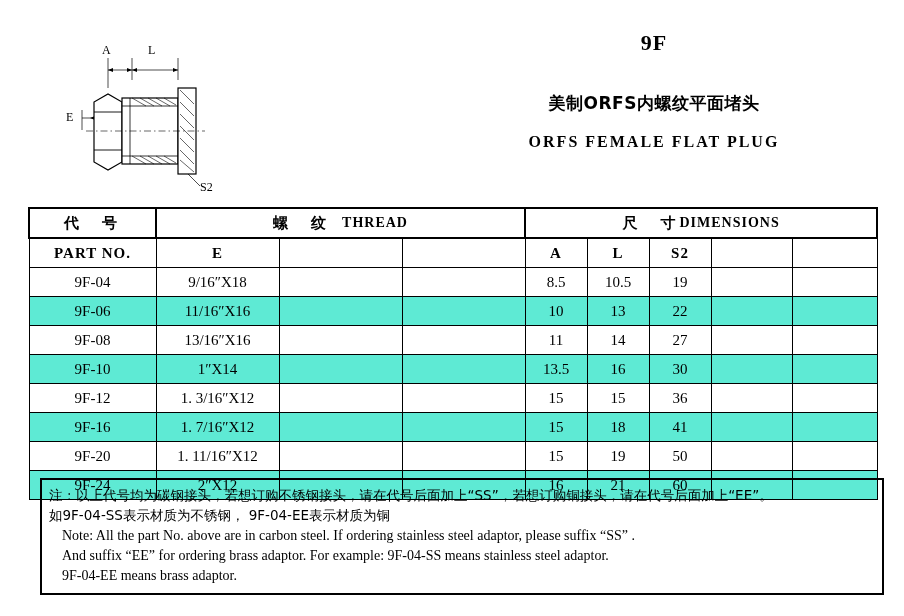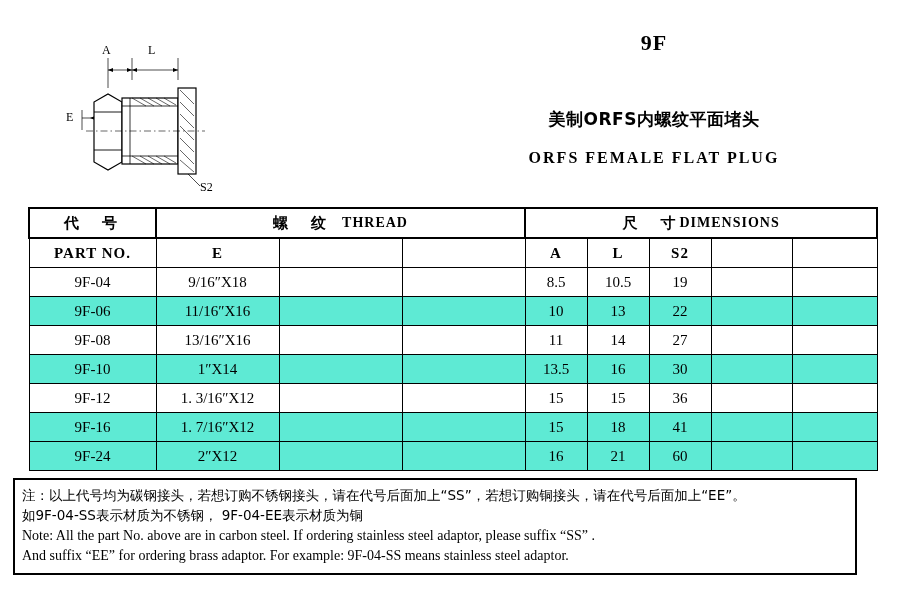--- a/index.html
+++ b/index.html
@@ -33,21 +33,21 @@
     right: 30px;
     top: 30px;
     width: 440px;
     text-align: center;
   }
   .code-title {
     font-family: "Liberation Serif", serif;
     font-size: 22px;
     font-weight: bold;
     letter-spacing: 1px;
-    margin-bottom: 52px;
+    margin-bottom: 36px;
   }
   .title-cn {
     font-family: "DejaVu Sans", sans-serif;
     font-size: 17px;
     font-weight: bold;
     letter-spacing: 0.5px;
     margin-bottom: 18px;
   }
   .title-en {
     font-family: "Liberation Serif", serif;
@@ -107,36 +107,37 @@
   }
   .dim-head-inner {
     display: flex;
     align-items: center;
     justify-content: center;
   }
 
   
   .notes {
     position: absolute;
-    left: 13px;
+    left: 40px;
     top: 478px;
     width: 844px;
     border: 2px solid #000;
     box-sizing: border-box;
     padding: 5px 23px 7px 7px;
   }
   .note-cn {
     font-family: "DejaVu Sans", sans-serif;
     font-size: 13.5px;
     line-height: 1.5;
   }
   .note-en {
     font-family: "Liberation Serif", serif;
     font-size: 14px;
     line-height: 1.45;
+    margin-left: 13px;
   }
 
   
   .dlabel {
     font-family: "Liberation Serif", serif;
     font-size: 12px;
   }
 </style>
 </head>
 <body>
@@ -329,33 +330,45 @@
         <td class="partno">9F-16</td>
         <td class="thread">1. 7/16″X12</td>
         <td></td>
         <td></td>
         <td>15</td>
         <td>18</td>
         <td>41</td>
         <td></td>
         <td></td>
       </tr>
+      <tr>
+        <td class="partno">9F-20</td>
+        <td class="thread">1. 11/16″X12</td>
+        <td></td>
+        <td></td>
+        <td>15</td>
+        <td>19</td>
+        <td>50</td>
+        <td></td>
+        <td></td>
+      </tr>
       <tr class="row-alt">
         <td class="partno">9F-24</td>
         <td class="thread">2″X12</td>
         <td></td>
         <td></td>
         <td>16</td>
         <td>21</td>
         <td>60</td>
         <td></td>
         <td></td>
       </tr>
     </tbody>
   </table>
 </div>
 
 <div class="notes">
   <div class="note-cn">注：以上代号均为碳钢接头，若想订购不锈钢接头，请在代号后面加上“SS”，若想订购铜接头，请在代号后面加上“EE”。</div>
   <div class="note-cn">如9F-04-SS表示材质为不锈钢，  9F-04-EE表示材质为铜</div>
   <div class="note-en">Note: All the part No. above are in carbon steel. If ordering stainless steel adaptor, please suffix  “SS” .</div>
   <div class="note-en">And suffix  “EE”  for ordering brass adaptor. For example: 9F-04-SS  means stainless steel adaptor.</div>
+  <div class="note-en">9F-04-EE means brass adaptor.</div>
 </div>
 
 </body></html>

